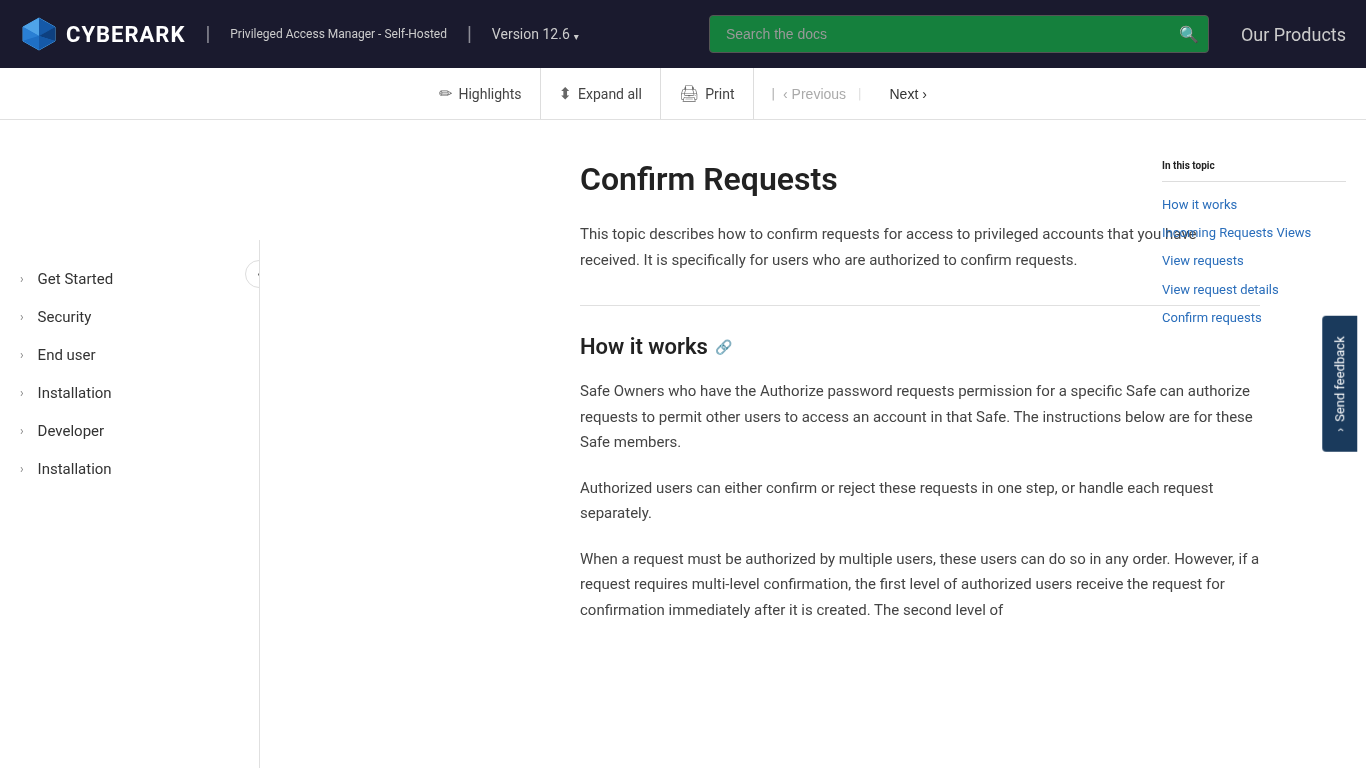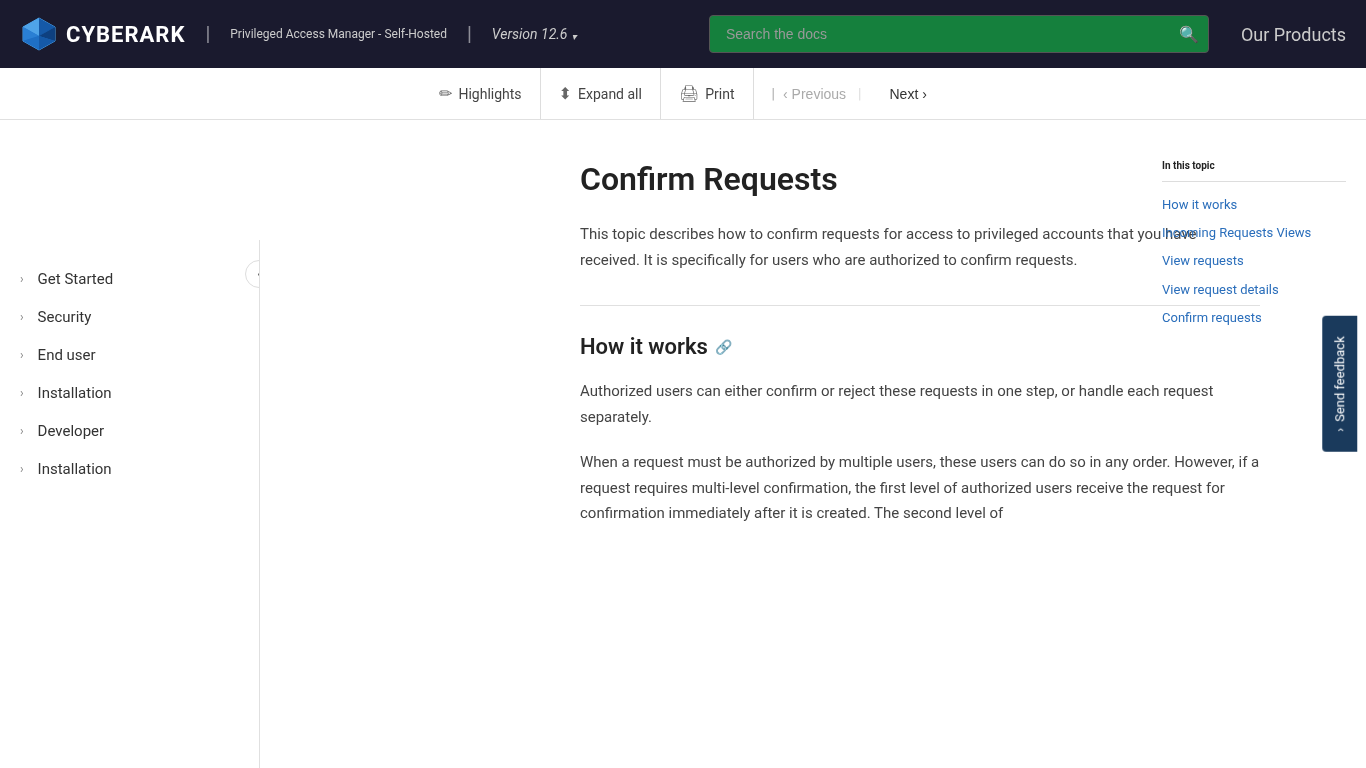--- a/index.html
+++ b/index.html
@@ -44,21 +44,20 @@
       font-size: 12px;
       white-space: nowrap;
     }
     .header-version {
       display: flex;
       align-items: flex-end;
       gap: 4px;
       color: #ccc;
       font-size: 14px;
       cursor: pointer;
-      font-style: italic;
     }
     .header-version .chevron {
       font-size: 10px;
     }
     .search-bar {
       flex: 1;
       max-width: 500px;
       margin-left: auto;
       position: relative;
     }
@@ -371,20 +370,21 @@
   </nav>
 
   <article class="main-content">
     <h1 class="page-title">Confirm Requests</h1>
     <p class="page-intro">This topic describes how to confirm requests for access to privileged accounts that you have received. It is specifically for users who are authorized to confirm requests.</p>
     <hr class="section-divider">
     <h2 class="section-heading">
       <span>How it works</span>
       <span class="anchor-icon">🔗</span>
     </h2>
+    <p class="section-text">Safe Owners who have the Authorize password requests permission for a specific Safe can authorize requests to permit other users to access an account in that Safe. The instructions below are for these Safe members.</p>
     <p class="section-text">Authorized users can either confirm or reject these requests in one step, or handle each request separately.</p>
     <p class="section-text">When a request must be authorized by multiple users, these users can do so in any order. However, if a request requires multi-level confirmation, the first level of authorized users receive the request for confirmation immediately after it is created. The second level of</p>
   </article>
 
   <aside class="toc-panel">
     <div class="toc-title">In this topic</div>
     <a class="toc-item" href="#">How it works</a>
     <a class="toc-item" href="#">Incoming Requests Views</a>
     <a class="toc-item" href="#">View requests</a>
     <a class="toc-item" href="#">View request details</a>

